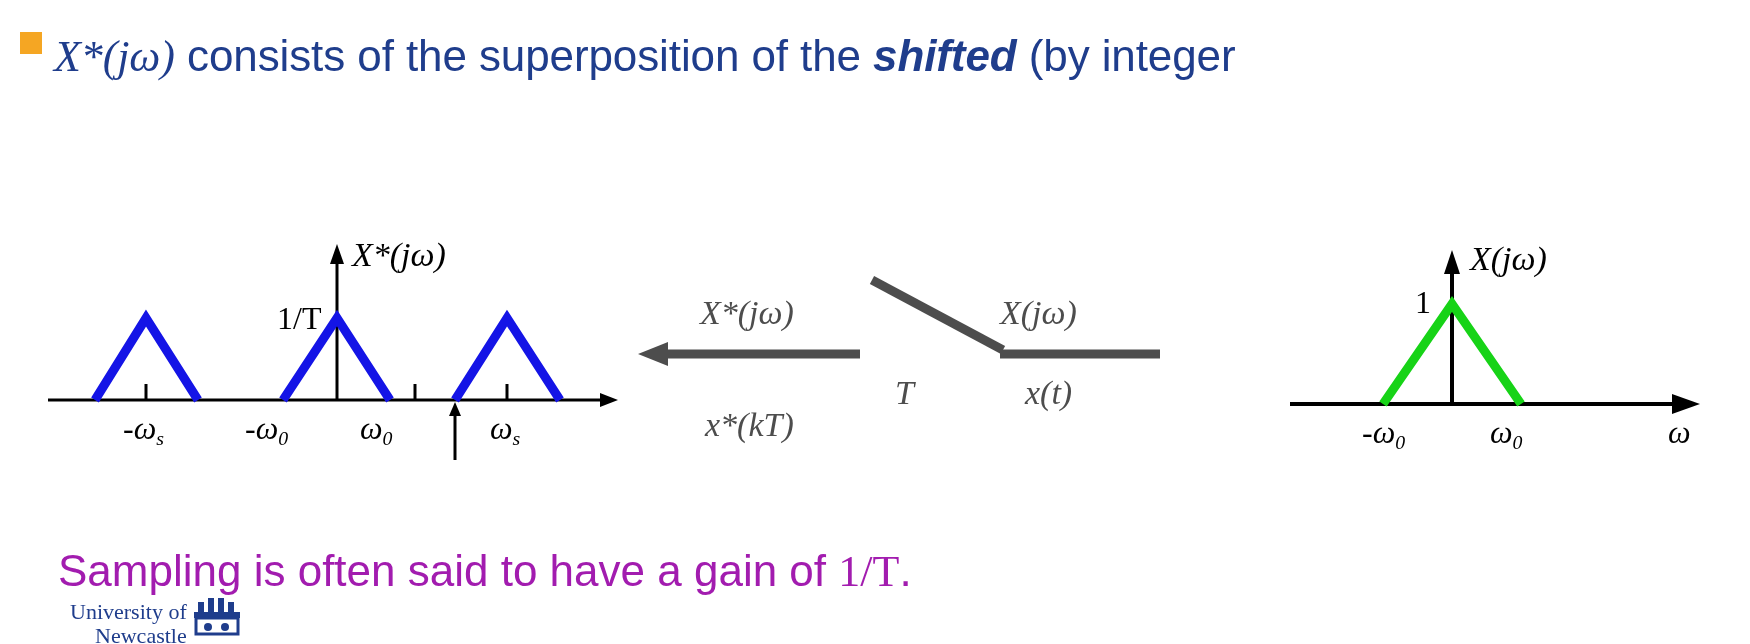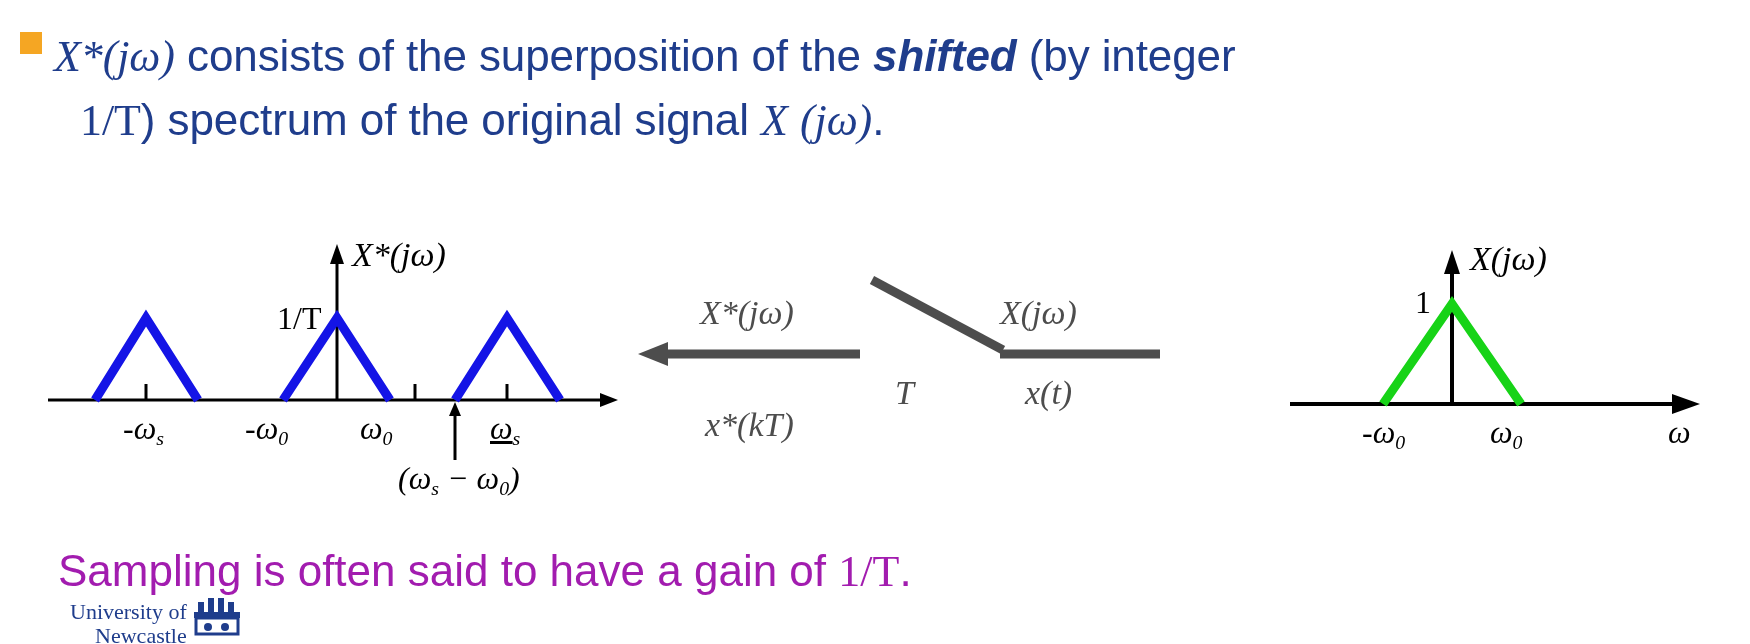--- a/index.html
+++ b/index.html
@@ -111,21 +111,20 @@
     white-space: nowrap;
   }
 </style>
 </head>
 <body>
 
 <div id="bullet-block">
   <div class="bullet-marker"></div>
   <div class="bullet-text">
     <span><span class="mathi">X*(jω)</span><span> consists of the superposition of the </span><span class="strongw">shifted</span><span> (by integer</span></span>
-    <span class="ind3"><span class="mathr">1/T</span><span>) spectrum of the original signal </span><span class="mathi">X</span><span> </span><span class="mathi">(jω)</span><span>.</span></span>
   </div>
 </div>
 
 <div id="figure">
 
   <svg width="1750" height="300" viewBox="0 0 1750 300">
 
     <g>
 
       <line x1="48" y1="168" x2="600" y2="168" stroke="#000000" stroke-width="3"></line>
@@ -171,23 +170,22 @@
   <div class="fig-label" style="left:352px; top:4px; font-size:34px;">X*(jω)</div>
 
   <div class="fig-label" style="left:277px; top:68px; font-size:32px; font-style:normal;">1/T</div>
 
   <div class="fig-label" style="left:123px; top:178px; font-size:32px;"><span>-ω</span><span class="sub">s</span></div>
 
   <div class="fig-label" style="left:245px; top:178px; font-size:32px;"><span>-ω</span><span class="sub">0</span></div>
 
   <div class="fig-label" style="left:360px; top:178px; font-size:32px;"><span>ω</span><span class="sub">0</span></div>
 
-  <div class="fig-label" style="left:490px; top:178px; font-size:32px;text-decoration:underline;"><span>ω</span><span class="sub">s</span></div>
-
-  <div class="fig-label" style="left:398px; top:228px; font-size:32px;"><span>(</span><span>ω</span><span class="sub">s</span><span> − </span><span>ω</span><span class="sub">0</span><span>)</span></div>
+  <div class="fig-label" style="left:490px; top:178px; font-size:32px;"><span>ω</span><span class="sub">s</span></div>
+
 
   <div class="fig-label gray" style="left:700px; top:62px; font-size:34px;">X*(jω)</div>
   <div class="fig-label gray" style="left:705px; top:142px; font-size:34px;margin-top:32px;">x*(kT)</div>
   <div class="fig-label gray" style="left:895px; top:142px; font-size:34px;">T</div>
   <div class="fig-label gray" style="left:1000px; top:62px; font-size:34px;">X(jω)</div>
   <div class="fig-label gray" style="left:1025px; top:142px; font-size:34px;">x(t)</div>
 
   <div class="fig-label" style="left:1470px; top:8px; font-size:34px;">X(jω)</div>
   <div class="fig-label" style="left:1415px; top:52px; font-size:32px; font-style:normal;">1</div>
 

